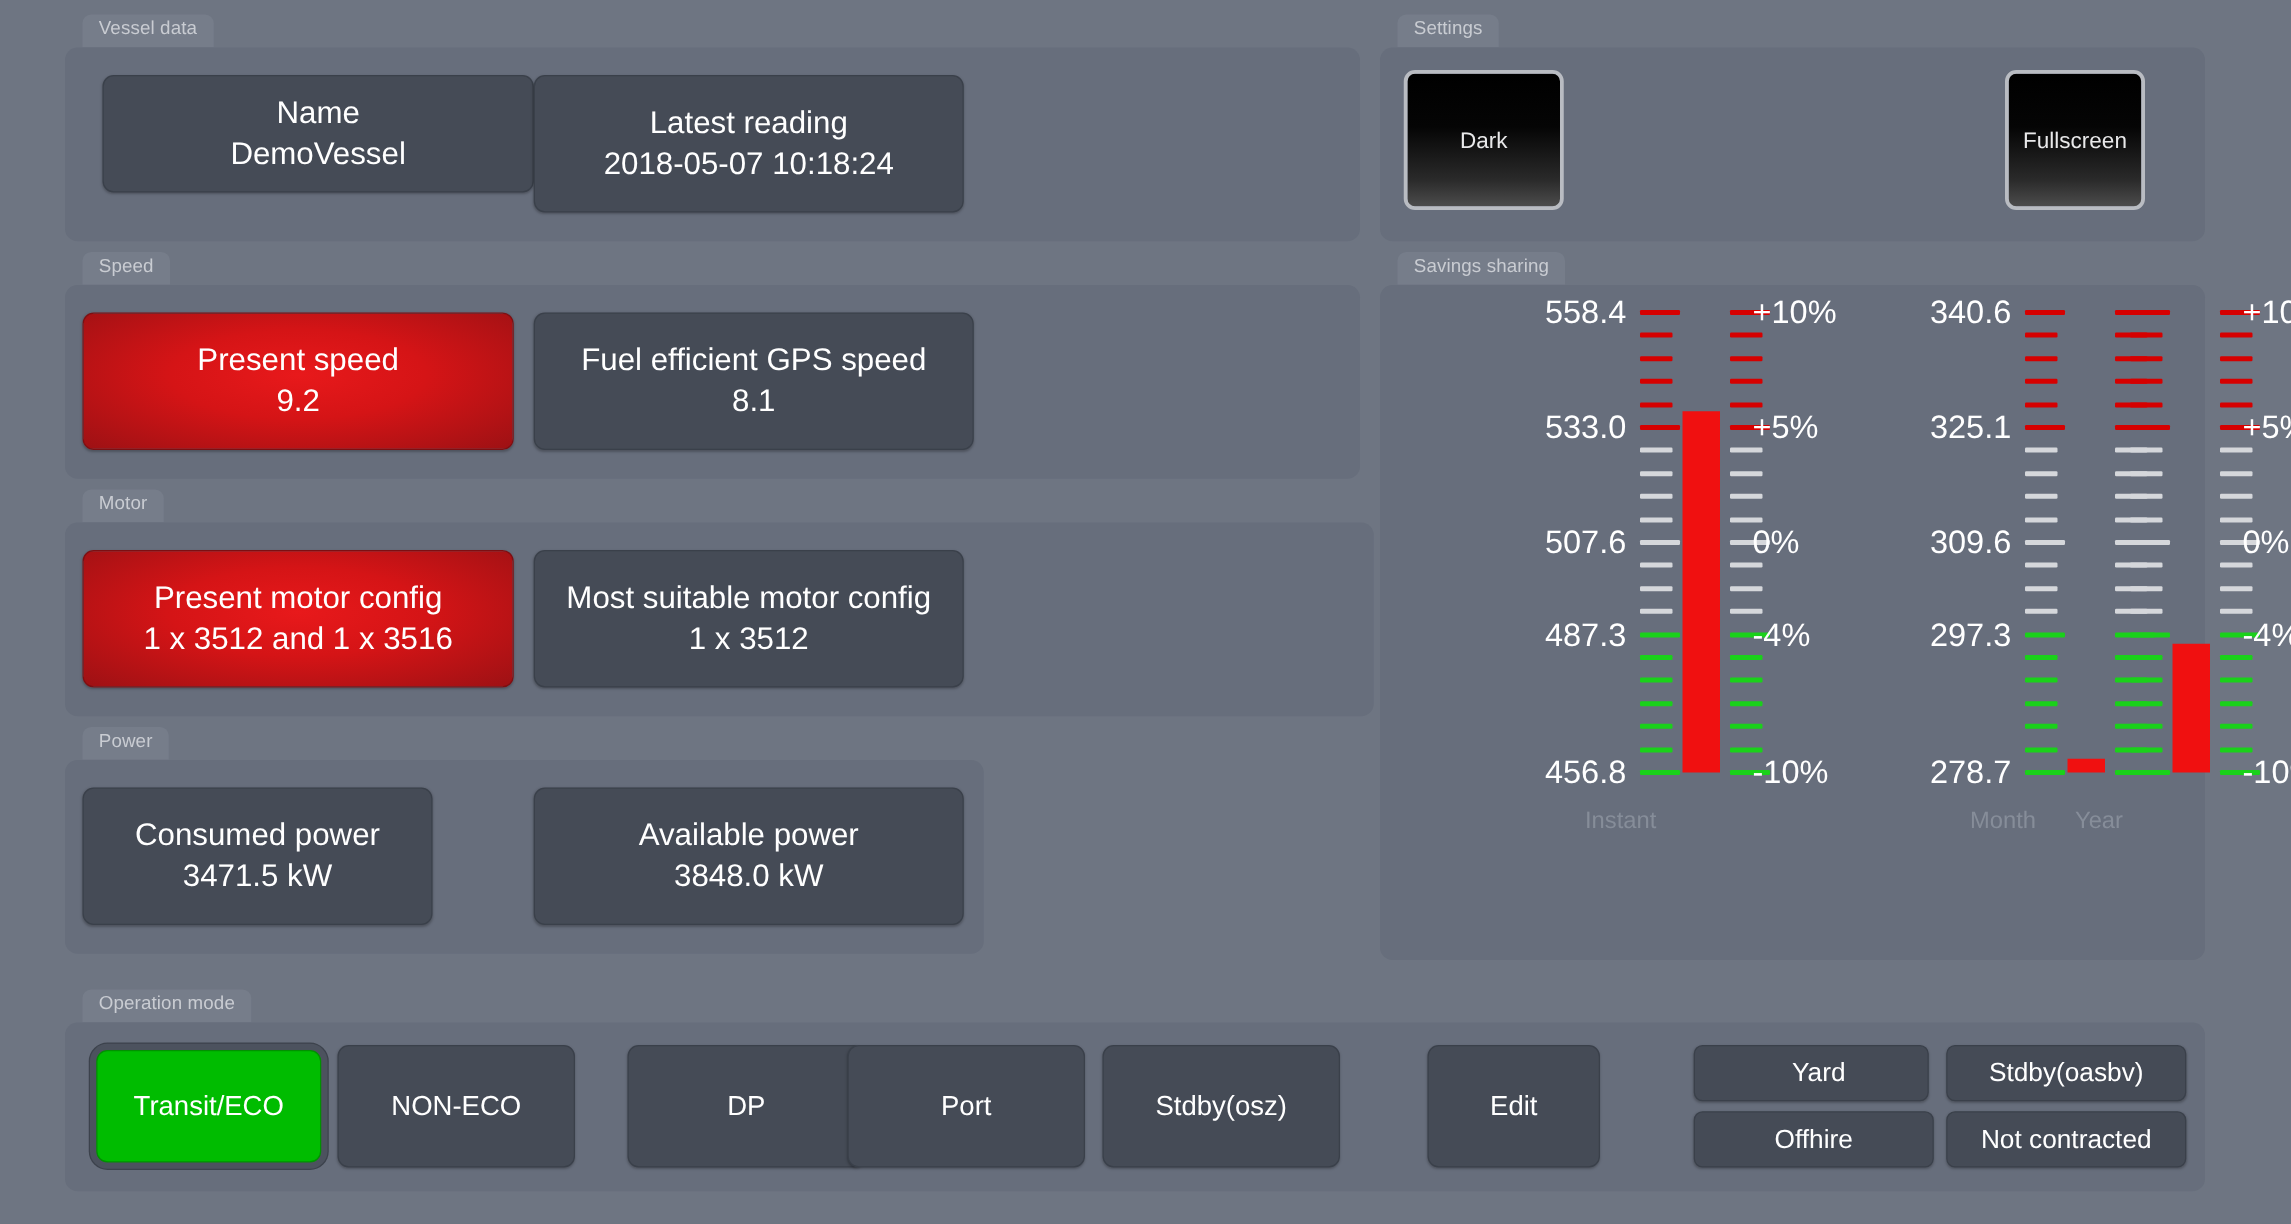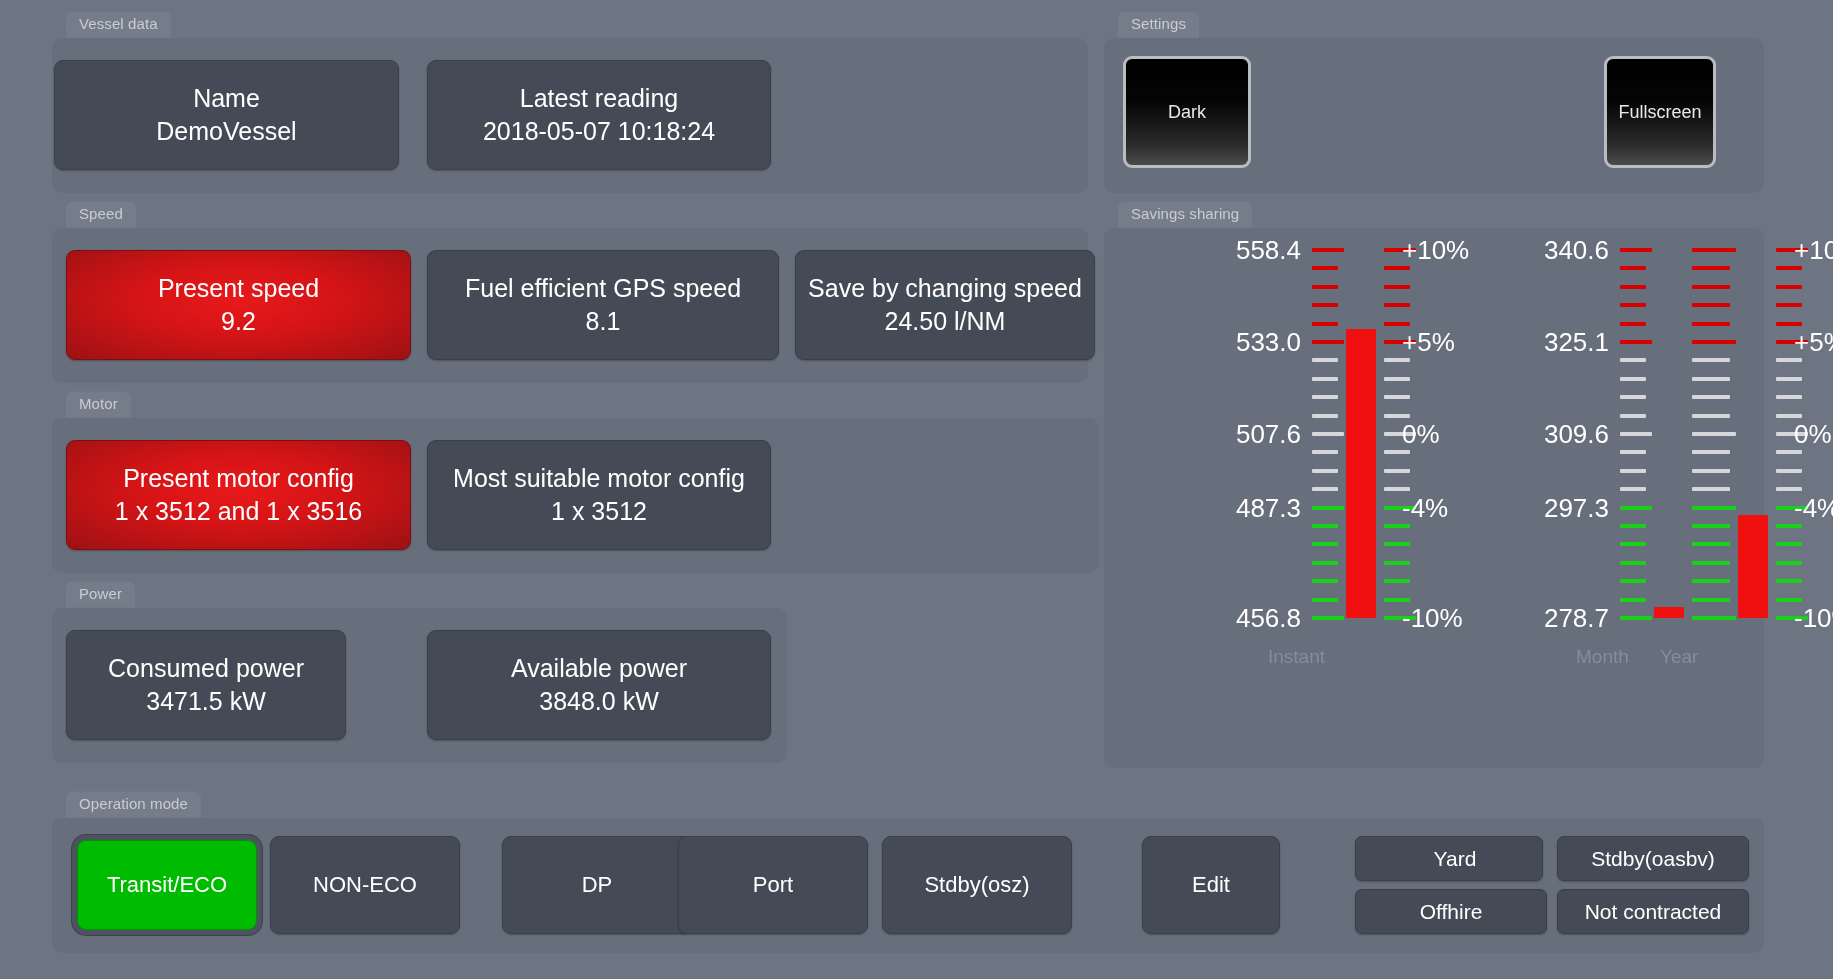--- a/index.html
+++ b/index.html
@@ -148,21 +148,21 @@
   }
 </style>
 </head>
 <body>
 
 <div id="app">
 
   <div class="group" style="left:52px; top:38px; width:1036px; height:155px;">
     <div class="group-legend">Vessel data</div>
     <div class="group-body">
-      <div class="tile" style="left:2px; top:22px; width:345px; height:110px;">
+      <div class="tile" style="left:30px; top:22px; width:345px; height:94px;">
         <span class="l1">Name</span>
         <span class="l2">DemoVessel</span>
       </div>
       <div class="tile" style="left:375px; top:22px; width:344px; height:110px;">
         <span class="l1">Latest reading</span>
         <span class="l2">2018-05-07 10:18:24</span>
       </div>
     </div>
   </div>
 
@@ -181,24 +181,20 @@
   <div class="group" style="left:52px; top:228px; width:1036px; height:155px;">
     <div class="group-legend">Speed</div>
     <div class="group-body">
       <div class="tile red" style="left:14px; top:22px; width:345px; height:110px;">
         <span class="l1">Present speed</span>
         <span class="l2">9.2</span>
       </div>
       <div class="tile" style="left:375px; top:22px; width:352px; height:110px;">
         <span class="l1">Fuel efficient GPS speed</span>
         <span class="l2">8.1</span>
-      </div>
-      <div class="tile" style="left:743px; top:22px; width:300px; height:110px;">
-        <span class="l1">Save by changing speed</span>
-        <span class="l2">24.50 l/NM</span>
       </div>
     </div>
   </div>
 
   <div class="group" style="left:52px; top:418px; width:1047px; height:155px;">
     <div class="group-legend">Motor</div>
     <div class="group-body">
       <div class="tile red" style="left:14px; top:22px; width:345px; height:110px;">
         <span class="l1">Present motor config</span>
         <span class="l2">1 x 3512 and 1 x 3516</span>

